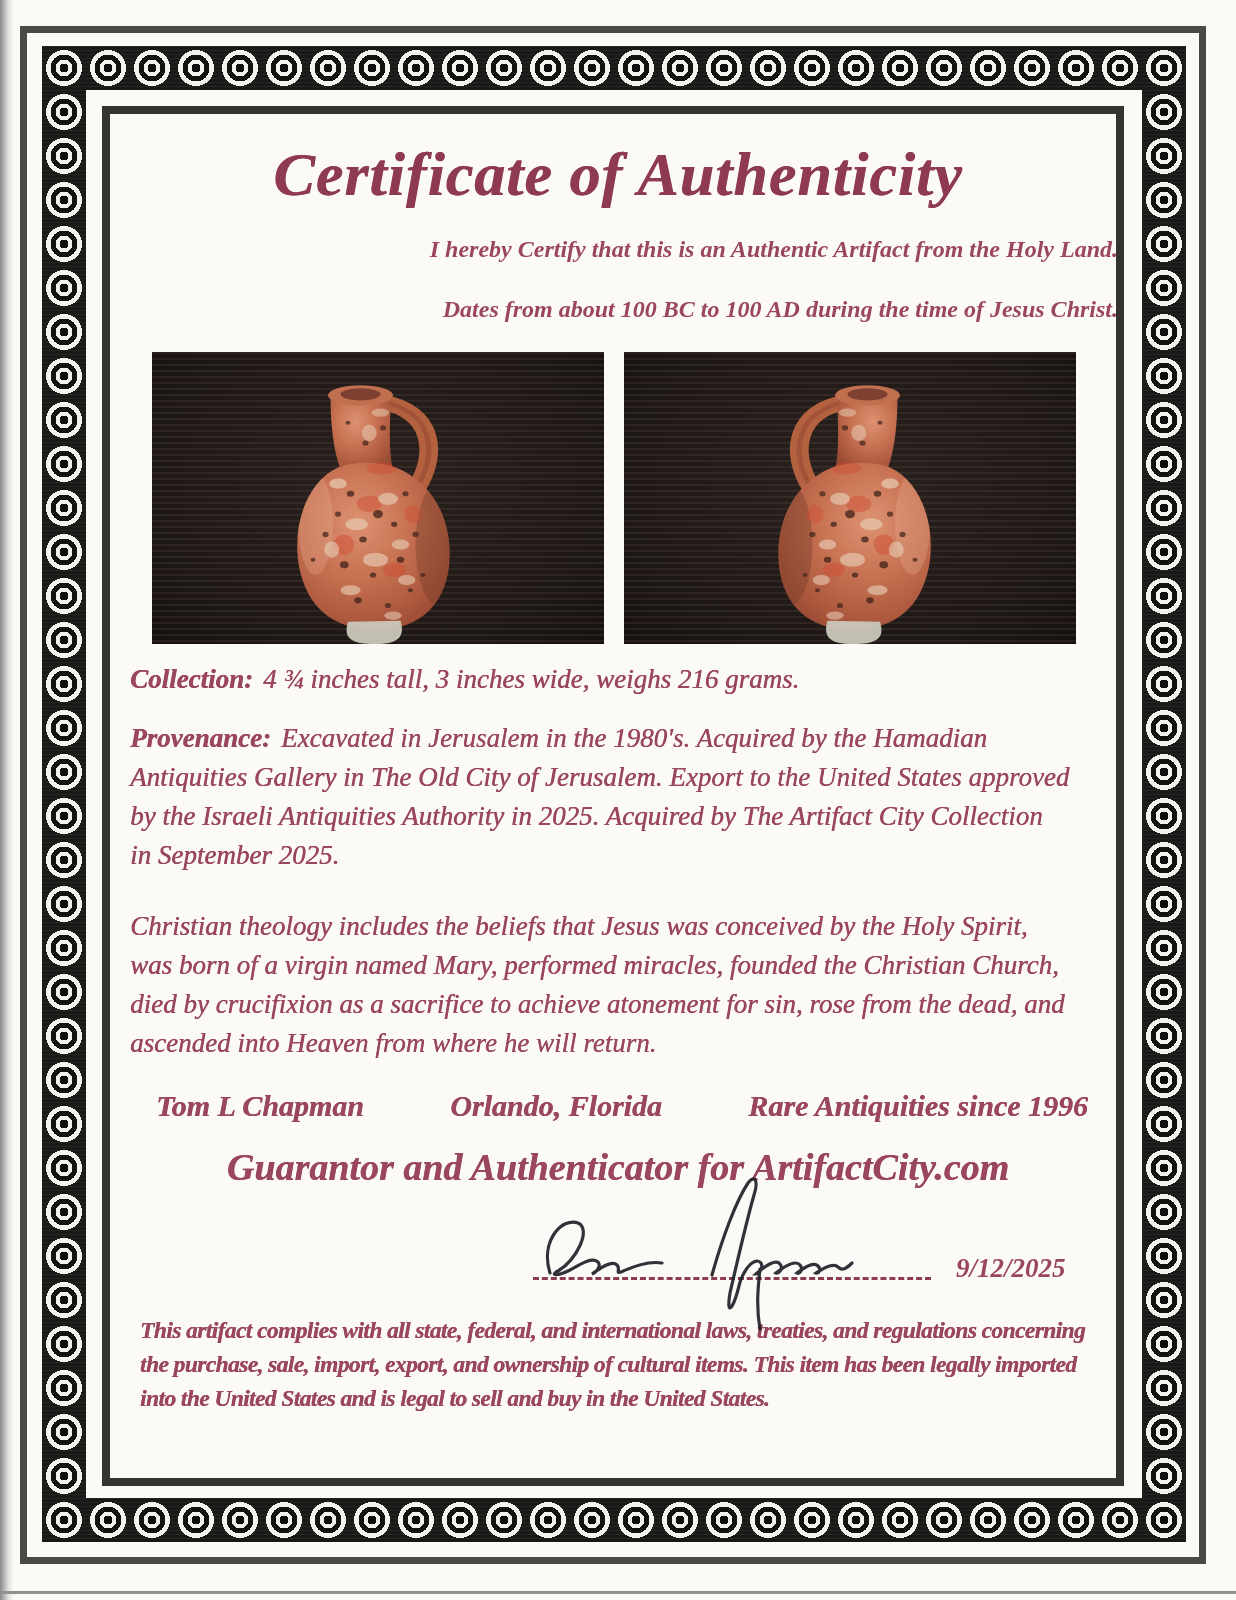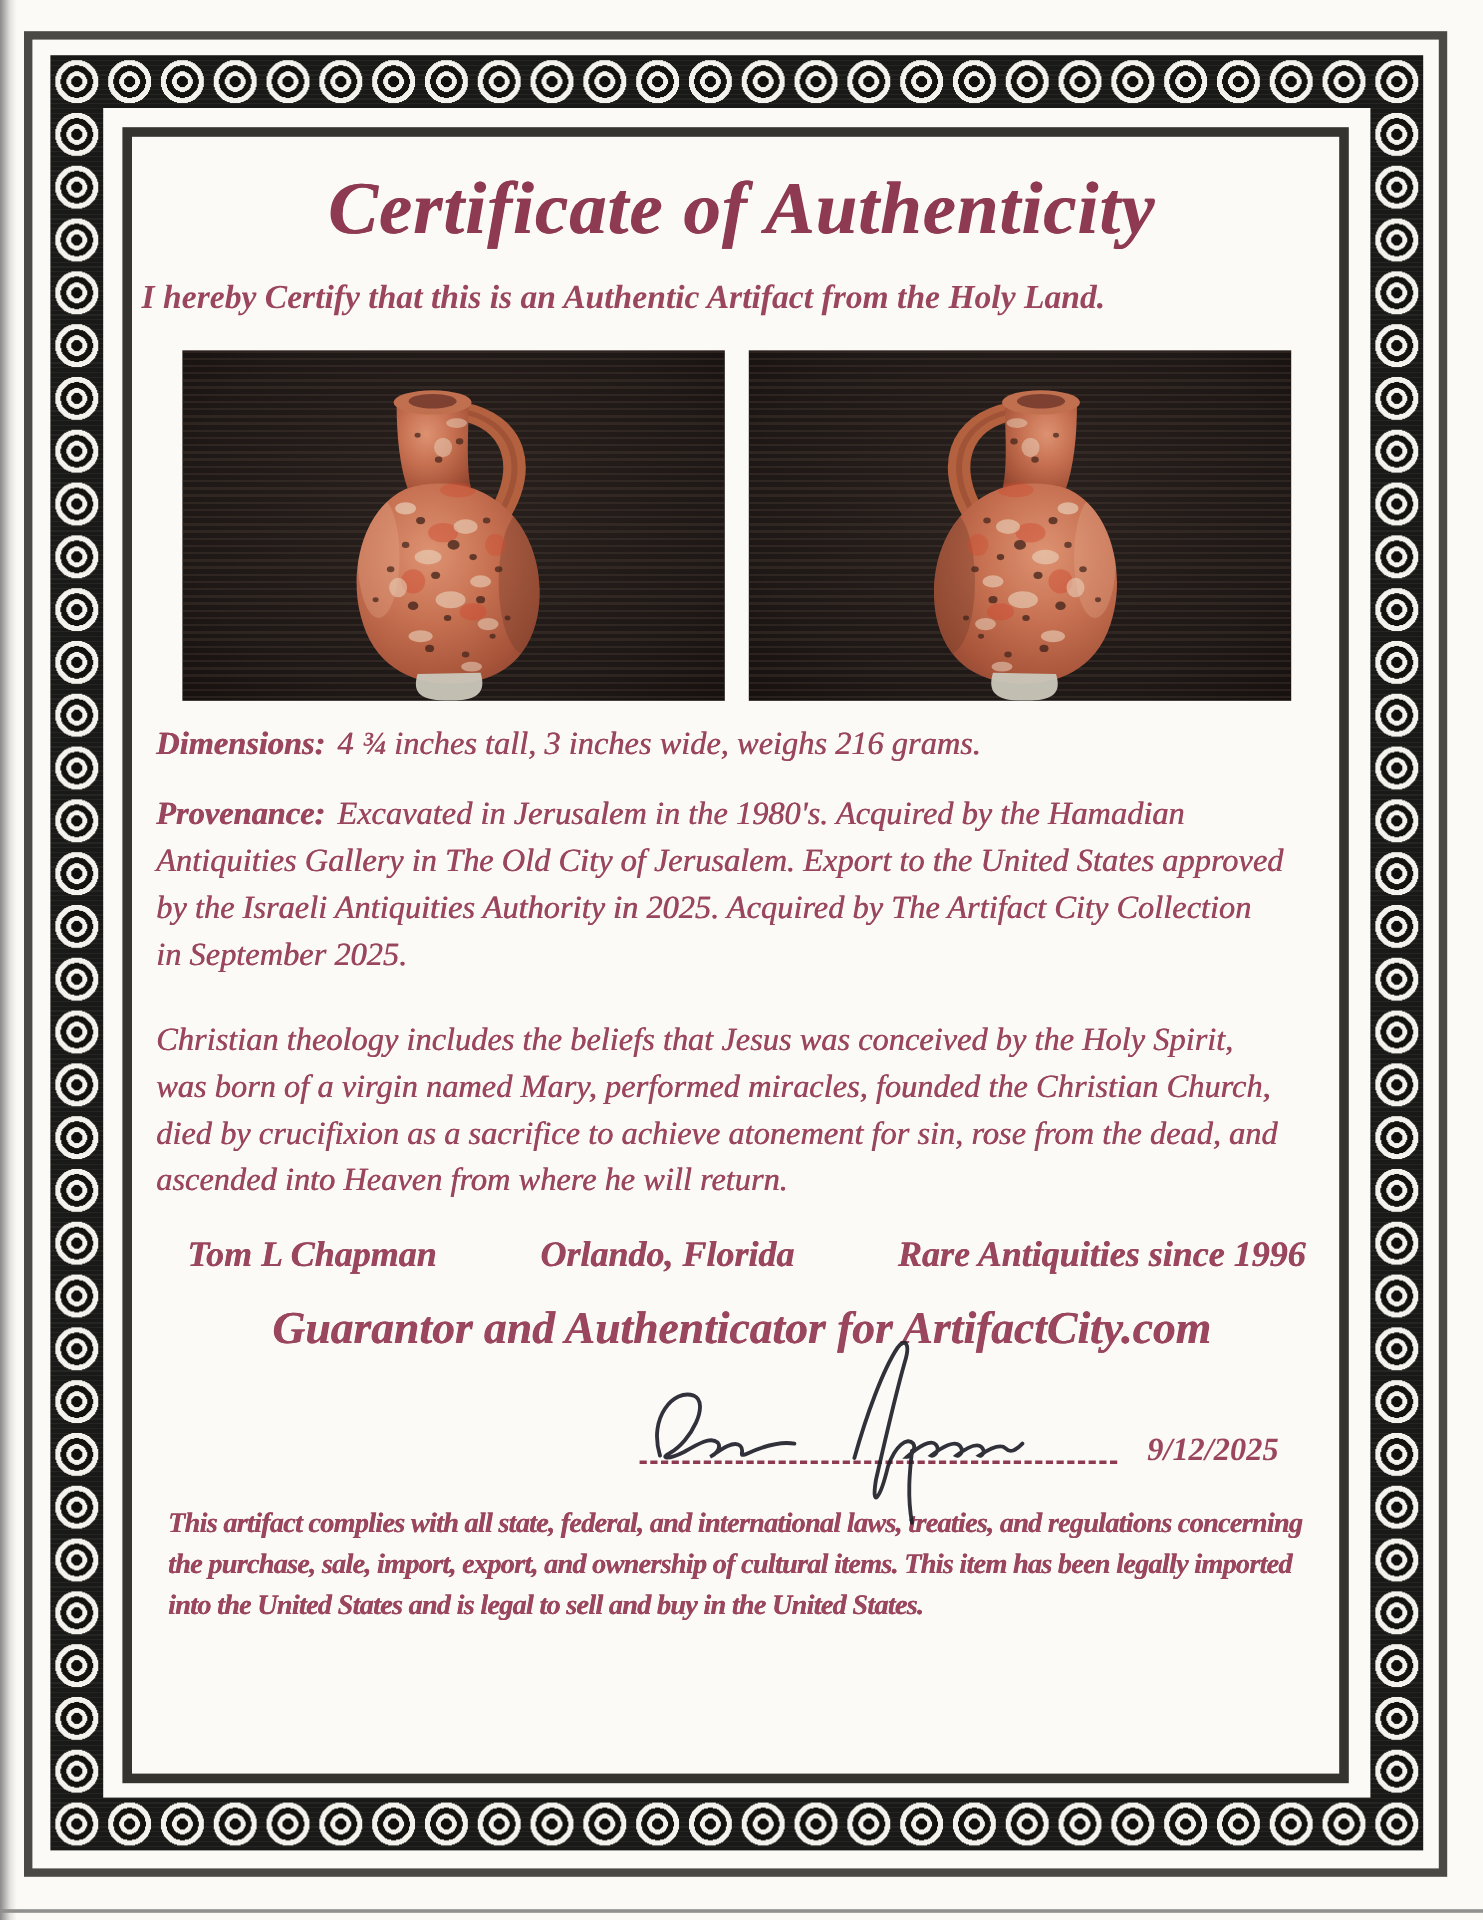--- a/index.html
+++ b/index.html
@@ -26,21 +26,21 @@
     background-size:44px 44px, 100% 100%;}
   .band-hole{position:absolute;inset:44px;background:var(--paper);}
   .inner-line{position:absolute;left:102px;top:106px;width:1022px;height:1380px;
     box-sizing:border-box;border:8px solid #35342f;}
 
   .content{position:absolute;left:118px;top:118px;width:1000px;color:var(--ink);}
 
   .title{font-size:62px;font-weight:bold;font-style:italic;text-align:center;
     color:var(--title-ink);margin-top:14px;letter-spacing:1px;line-height:84px;
     text-shadow:.6px 0 0 currentColor;}
-  .sub{font-size:28px;font-weight:bold;font-style:italic;text-align:left;line-height:34px;}
+  .sub{font-size:24px;font-weight:bold;font-style:italic;text-align:right;line-height:34px;}
   .sub.first{margin-top:16px;}
   .sub.second{margin-top:26px;}
 
   .photos{display:flex;gap:20px;margin:26px 0 0 34px;}
   .photo{width:452px;height:292px;background:
       repeating-linear-gradient(180deg, rgba(90,72,62,.28) 0 2px, rgba(0,0,0,0) 2px 6px),
       radial-gradient(ellipse at 50% 45%, #2a211e 0%, var(--photo-bg) 70%, #16100f 100%);
     display:flex;align-items:flex-end;justify-content:center;overflow:hidden;}
   .photo.mirrored svg{transform:scaleX(-1);}
 
@@ -140,35 +140,36 @@
         </g>
       </g>
     </defs>
   </svg>
 
   <div class="content">
 
     <div class="title">Certificate of Authenticity</div>
 
     <div class="sub first">I hereby Certify that this is an Authentic Artifact from the Holy Land.</div>
+    <div class="sub second">Dates from about 100 BC to 100 AD during the time of Jesus Christ.</div>
 
     <div class="photos">
       <div class="photo">
         <svg width="200" height="272" viewBox="0 0 160 268" preserveAspectRatio="none">
           <use href="#jugdef"></use>
         </svg>
       </div>
       <div class="photo mirrored">
         <svg width="200" height="272" viewBox="0 0 160 268" preserveAspectRatio="none">
           <use href="#jugdef"></use>
         </svg>
       </div>
     </div>
 
-    <p class="para dims"><b class="plabel">Dimensions:</b><span>4 ¾ inches tall, 3 inches wide, weighs 216 grams.</span></p>
+    <p class="para dims"><b class="plabel">Collection:</b><span>4 ¾ inches tall, 3 inches wide, weighs 216 grams.</span></p>
 
     <p class="para prov"><b class="plabel">Provenance:</b><span>Excavated in Jerusalem in the 1980's. Acquired by the Hamadian Antiquities Gallery in The Old City of Jerusalem. Export to the United States approved by the Israeli Antiquities Authority in 2025. Acquired by The Artifact City Collection in September 2025.</span></p>
 
 
     <p class="para theo">Christian theology includes the beliefs that Jesus was conceived by the Holy Spirit, was born of a virgin named Mary, performed miracles, founded the Christian Church, died by crucifixion as a sacrifice to achieve atonement for sin, rose from the dead, and ascended into Heaven from where he will return.</p>
 
     <div class="names-row">
       <span>Tom L Chapman</span>
       <span>Orlando, Florida</span>
       <span>Rare Antiquities since 1996</span>

